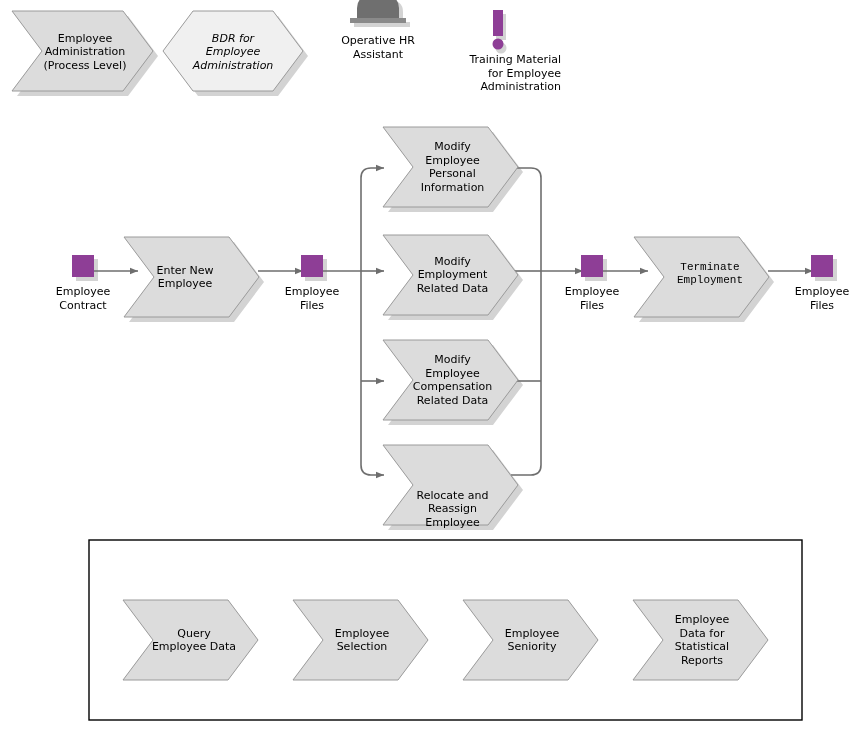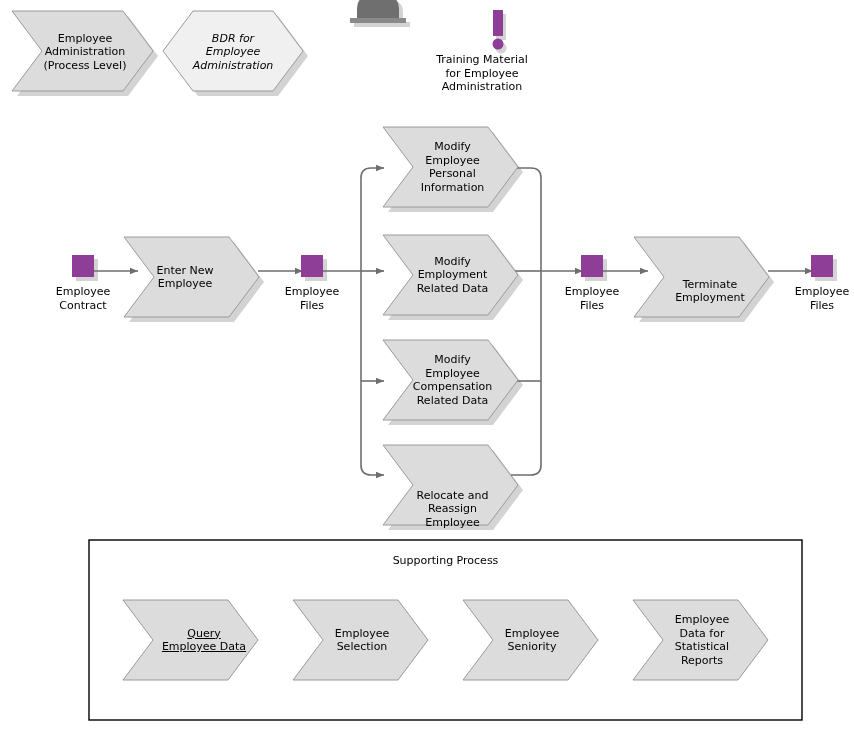--- a/index.html
+++ b/index.html
@@ -169,22 +169,24 @@
   <div id="html-layer" class="layer">
 
     <div class="node-label" style="left:30px; top:26px; width:110px; height:52px;">Employee
 Administration
 (Process Level)</div>
 
     <div class="node-label" style="left:183px; top:26px; width:100px; height:52px;font-style:italic;">BDR for
 Employee
 Administration</div>
 
-
-    <div class="cap-label" style="left:420px; top:53px; width:124px;">Training Material
+    <div class="cap-label" style="left:318px; top:34px; width:120px;">Operative HR
+Assistant</div>
+
+    <div class="cap-label" style="left:437px; top:53px; width:124px;text-align:right;">Training Material
 for Employee
 Administration</div>
 
     <div class="cap-label" style="left:30px; top:285px; width:106px;">Employee
 Contract</div>
 
     <div class="node-label" style="left:130px; top:251px; width:110px; height:52px;">Enter New
 Employee</div>
 
     <div class="cap-label" style="left:259px; top:285px; width:106px;">Employee
@@ -204,29 +206,28 @@
 Compensation
 Related Data</div>
 
     <div class="node-label" style="left:400px; top:482px; width:105px; height:54px;">Relocate and
 Reassign
 Employee</div>
 
     <div class="cap-label" style="left:539px; top:285px; width:106px;">Employee
 Files</div>
 
-    <div class="node-label" style="left:655px; top:265px; width:110px; height:52px;">Terminate
+    <div class="node-label" style="left:655px; top:248px; width:110px; height:52px;font-family:Liberation Mono, monospace;">Terminate
 Employment</div>
 
     <div class="cap-label" style="left:769px; top:285px; width:106px;">Employee
 Files</div>
 
-    <div class="box-title" style="left:89px; top:554px; width:713px;">Supporting Process</div>
-
-    <div class="node-label" style="left:150px; top:613px; width:108px; height:54px;text-decoration:underline;">Query
+
+    <div class="node-label" style="left:140px; top:613px; width:108px; height:54px;">Query
 Employee Data</div>
 
     <div class="node-label" style="left:308px; top:613px; width:108px; height:54px;">Employee
 Selection</div>
 
     <div class="node-label" style="left:478px; top:613px; width:108px; height:54px;">Employee
 Seniority</div>
 
     <div class="node-label" style="left:648px; top:613px; width:108px; height:54px;">Employee
 Data for

